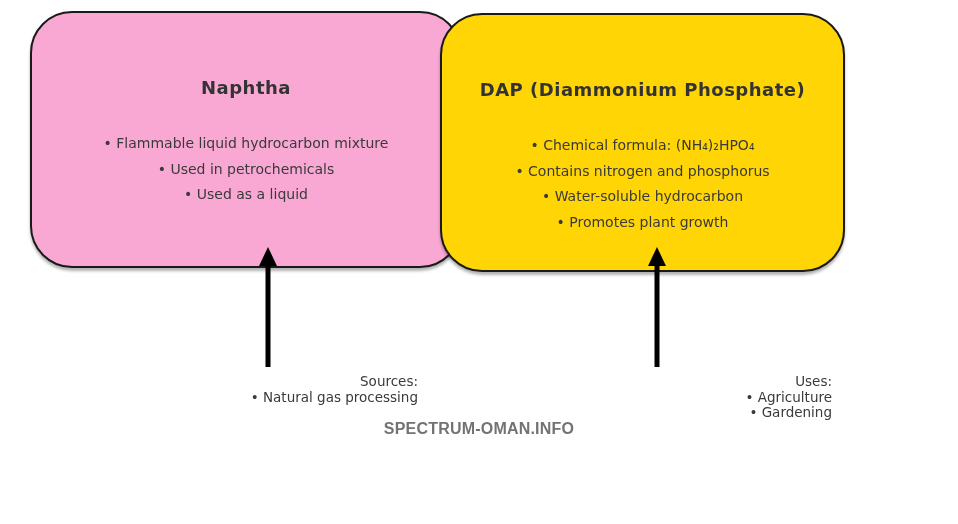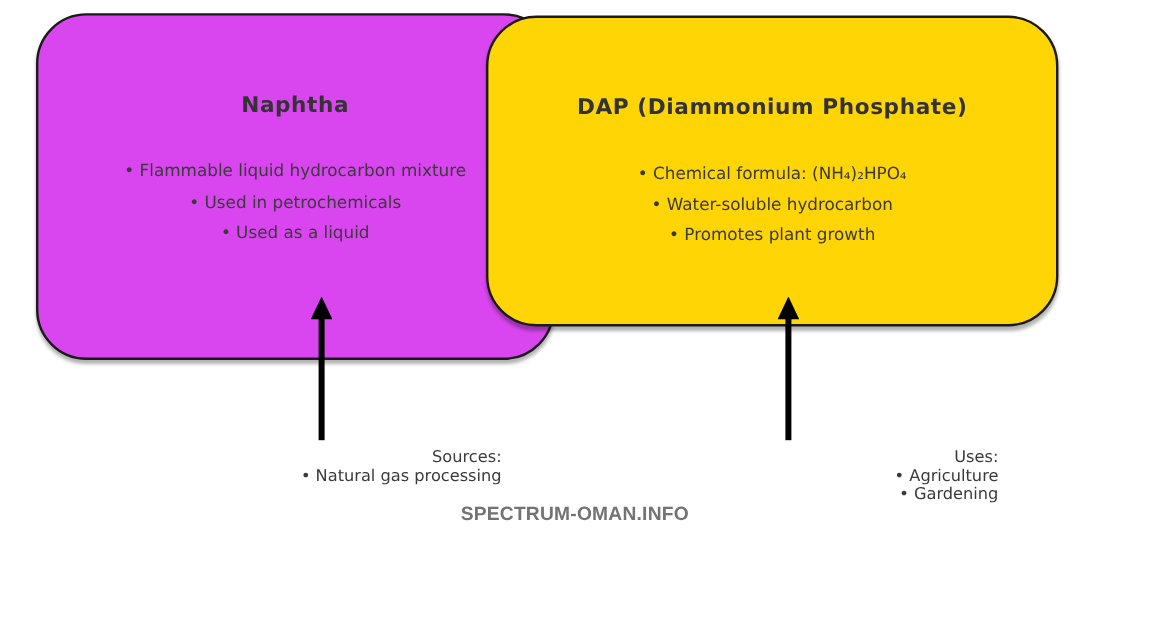--- a/index.html
+++ b/index.html
@@ -20,29 +20,29 @@
     position: absolute;
     box-sizing: border-box;
     border: 2px solid #1a1a1a;
     border-radius: 42px;
     box-shadow: 0 3px 3px rgba(0,0,0,0.30);
   }
   .panel-blue {
     left: 30px;
     top: 11px;
     width: 432px;
-    height: 289px;
-    background: #d946ef;
+    height: 257px;
+    background: #f9a8d4;
     z-index: 1;
     padding-left: 36px;
   }
   .panel-yellow {
-    left: 405px;
+    left: 440px;
     top: 13px;
-    width: 477px;
+    width: 405px;
     height: 259px;
     background: #ffd506;
     z-index: 2;
   }
   .panel-title {
     position: absolute;
     top: 64px;
     left: 0;
     width: 100%;
     margin: 0;
@@ -106,20 +106,21 @@
       <li>• Flammable liquid hydrocarbon mixture</li>
       <li>• Used in petrochemicals</li>
       <li>• Used as a liquid</li>
     </ul>
   </section>
 
   <section class="panel panel-yellow">
     <h2 class="panel-title">DAP (Diammonium Phosphate)</h2>
     <ul class="panel-bullets">
       <li>• Chemical formula: (NH₄)₂HPO₄</li>
+      <li>• Contains nitrogen and phosphorus</li>
       <li>• Water-soluble hydrocarbon</li>
       <li>• Promotes plant growth</li>
     </ul>
   </section>
 
   <svg class="arrow arrow-left" width="18" height="120" viewBox="0 0 18 120" aria-hidden="true">
     <polygon points="9,0 0,19 18,19" fill="#000000"></polygon>
     <rect x="6.5" y="15" width="5" height="105" fill="#000000"></rect>
   </svg>
 

